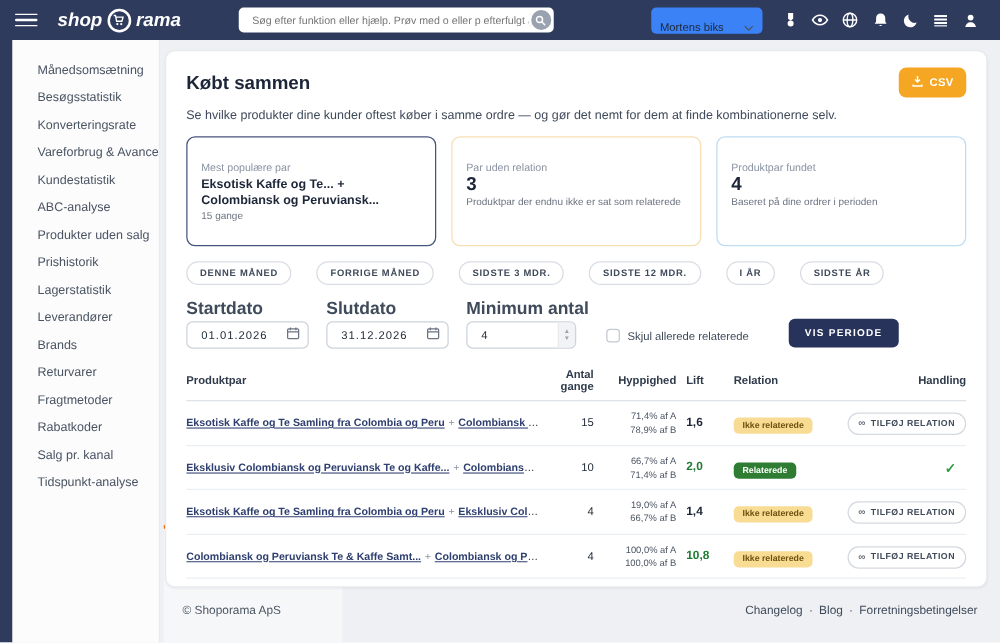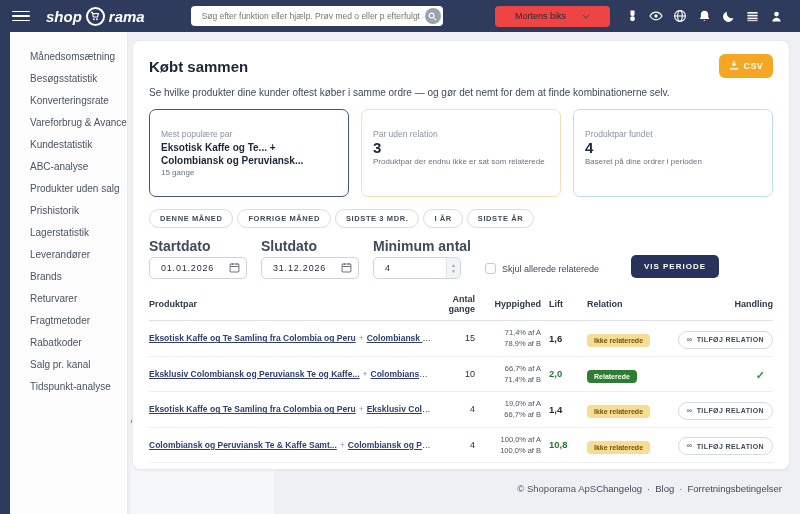--- a/index.html
+++ b/index.html
@@ -19,22 +19,22 @@
   .logo { display:flex; align-items:center; gap:4px; color:#fff; font-weight:700; font-style:italic;
           font-size:15px; cursor:pointer; user-select:none; }
   .logo-circle { width:19px; height:19px; border:2px solid #fff; border-radius:50%;
                  display:flex; align-items:center; justify-content:center; font-style:normal; }
   .search-wrap { margin-left:46px; width:252px; height:20px; background:#fff; border-radius:4px;
                  display:flex; align-items:center; padding:0 2px 0 9px; }
   .search-wrap input { flex:1; border:none; outline:none; font-size:8.5px; color:#374151;
                        background:transparent; font-family:inherit; min-width:0; }
   .search-btn { width:16px; height:16px; border-radius:50%; background:#99a2ae; border:none; padding:0;
                 display:flex; align-items:center; justify-content:center; cursor:pointer; flex:0 0 auto; }
-  .store-select { margin-left:auto; height:21px; background:#ef4444; border-radius:4px; padding:0 20px;
-                  display:flex; align-items:center; gap:16px; font-size:9px; font-weight:500; color:#1f2937; cursor:pointer; }
+  .store-select { margin-left:auto; height:21px; background:#3b82f6; border-radius:4px; padding:0 7px;
+                  display:flex; align-items:flex-end; gap:16px; font-size:9px; font-weight:500; color:#1f2937; cursor:pointer; }
   .nav-icons { display:flex; align-items:center; margin-left:10px; }
   .nav-icon { width:24px; height:22px; display:flex; align-items:center; justify-content:center; cursor:pointer; }
   
   .sidebar { position:absolute; left:10px; top:32px; bottom:0; width:118px; background:#fcfcfd;
              border-right:1px solid #e8eaed; display:flex; flex-direction:row; }
   .side-nav { padding-top:13px; }
   .side-item { font-size:10px; color:#4a5462; padding:5.5px 4px 5.5px 20px; white-space:nowrap; cursor:pointer; }
   .sidebar-bottom { margin-top:auto; height:94px; border-top:3px solid #f97316; background:#f6f7f9;
                     padding:14px 6px 0 12px; display:flex; gap:7px; align-items:flex-start; }
   .li-label { font-size:8px; color:#6b7280; }
@@ -51,21 +51,21 @@
   .subtitle { margin:9px 0 0; font-size:10px; color:#3f4a5a; }
   .stats { display:flex; gap:12px; margin-top:11px; }
   .stat { flex:1; border-radius:7px; padding:19px 11px; min-height:57px; }
   .stat-primary { border:1.5px solid #46557c; }
   .stat-warn { border:1.5px solid #f7dfb4; }
   .stat-info { border:1.5px solid #bedcf2; }
   .stat-label { font-size:8.5px; color:#8a93a2; }
   .stat-value-sm { font-size:10px; font-weight:700; color:#1c2638; line-height:1.3; margin-top:2px; max-width:180px; }
   .stat-value-lg { font-size:15px; font-weight:700; color:#1c2638; }
   .stat-sub { font-size:8px; color:#6b7280; margin-top:1px; }
-  .chips { display:flex; gap:4px; margin-top:12px; }
+  .chips { display:flex; gap:20px; margin-top:12px; }
   .chip { background:#fff; border:1px solid #d9dde3; border-radius:12px; padding:4px 10px; font-size:7.5px;
           font-weight:700; letter-spacing:.6px; color:#3f4a5a; cursor:pointer; white-space:nowrap; font-family:inherit; }
   
   .filters { display:flex; align-items:flex-end; gap:14px; margin-top:10px; }
   .field { display:flex; flex-direction:column; gap:3px; }
   .field label { font-size:14px; font-weight:600; color:#3f4a5a; }
   .input { display:flex; align-items:center; border:1px solid #ccd3db; border-radius:5px; height:22px;
            background:#fff; padding:0 6px 0 9px; }
   .input input { border:none; outline:none; width:100%; font-size:9px; letter-spacing:.8px; color:#1f2937;
                  background:transparent; font-family:Liberation Sans, sans-serif; }
@@ -102,21 +102,21 @@
              gap:4px; cursor:pointer; white-space:nowrap; font-family:inherit; }
   .inf { font-size:8px; color:#6b7280; line-height:1; }
   .check-mark { color:#2e9a44; font-size:11px; font-weight:700; padding-right:8px; }
   
   .help-row { display:flex; align-items:center; gap:6px; margin-top:13px; font-size:9.5px; color:#2f3a4a; cursor:pointer; }
   .q-icon { width:12px; height:12px; border:1px solid #6b7280; border-radius:50%; color:#6b7280; font-size:8px;
             display:flex; align-items:center; justify-content:center; }
   .tip { margin-top:11px; background:#f2f3f5; border-radius:7px; padding:10px 12px; display:flex;
          align-items:center; gap:11px; }
   
-  .footer { display:flex; justify-content:flex-end; align-items:center; padding:13px 8px 0 14px;
+  .footer { display:flex; justify-content:space-between; align-items:center; padding:13px 8px 0 14px;
             font-size:9.5px; color:#4a5462; }
   .footer-links { display:flex; gap:5px; align-items:center; }
   .footer-links a { color:#3f4a5a; cursor:pointer; text-decoration:none; }
 </style>
 </head>
 <body>
 
 <div class="left-strip"></div>
 
 <header class="topbar">
@@ -262,20 +262,21 @@
         <div class="stat-label">Produktpar fundet</div>
         <div class="stat-value-lg">4</div>
         <div class="stat-sub">Baseret på dine ordrer i perioden</div>
       </div>
     </div>
 
     <div class="chips">
       <button class="chip">DENNE MÅNED</button>
       <button class="chip">FORRIGE MÅNED</button>
       <button class="chip">SIDSTE 3 MDR.</button>
+      <button class="chip">SIDSTE 12 MDR.</button>
       <button class="chip">I ÅR</button>
       <button class="chip">SIDSTE ÅR</button>
     </div>
 
     <div class="filters">
       <div class="field">
         <label>Startdato</label>
         <div class="input date-input">
           <input value="01.01.2026" style="">
           <span><svg width="11" height="11" viewBox="0 0 12 12">

